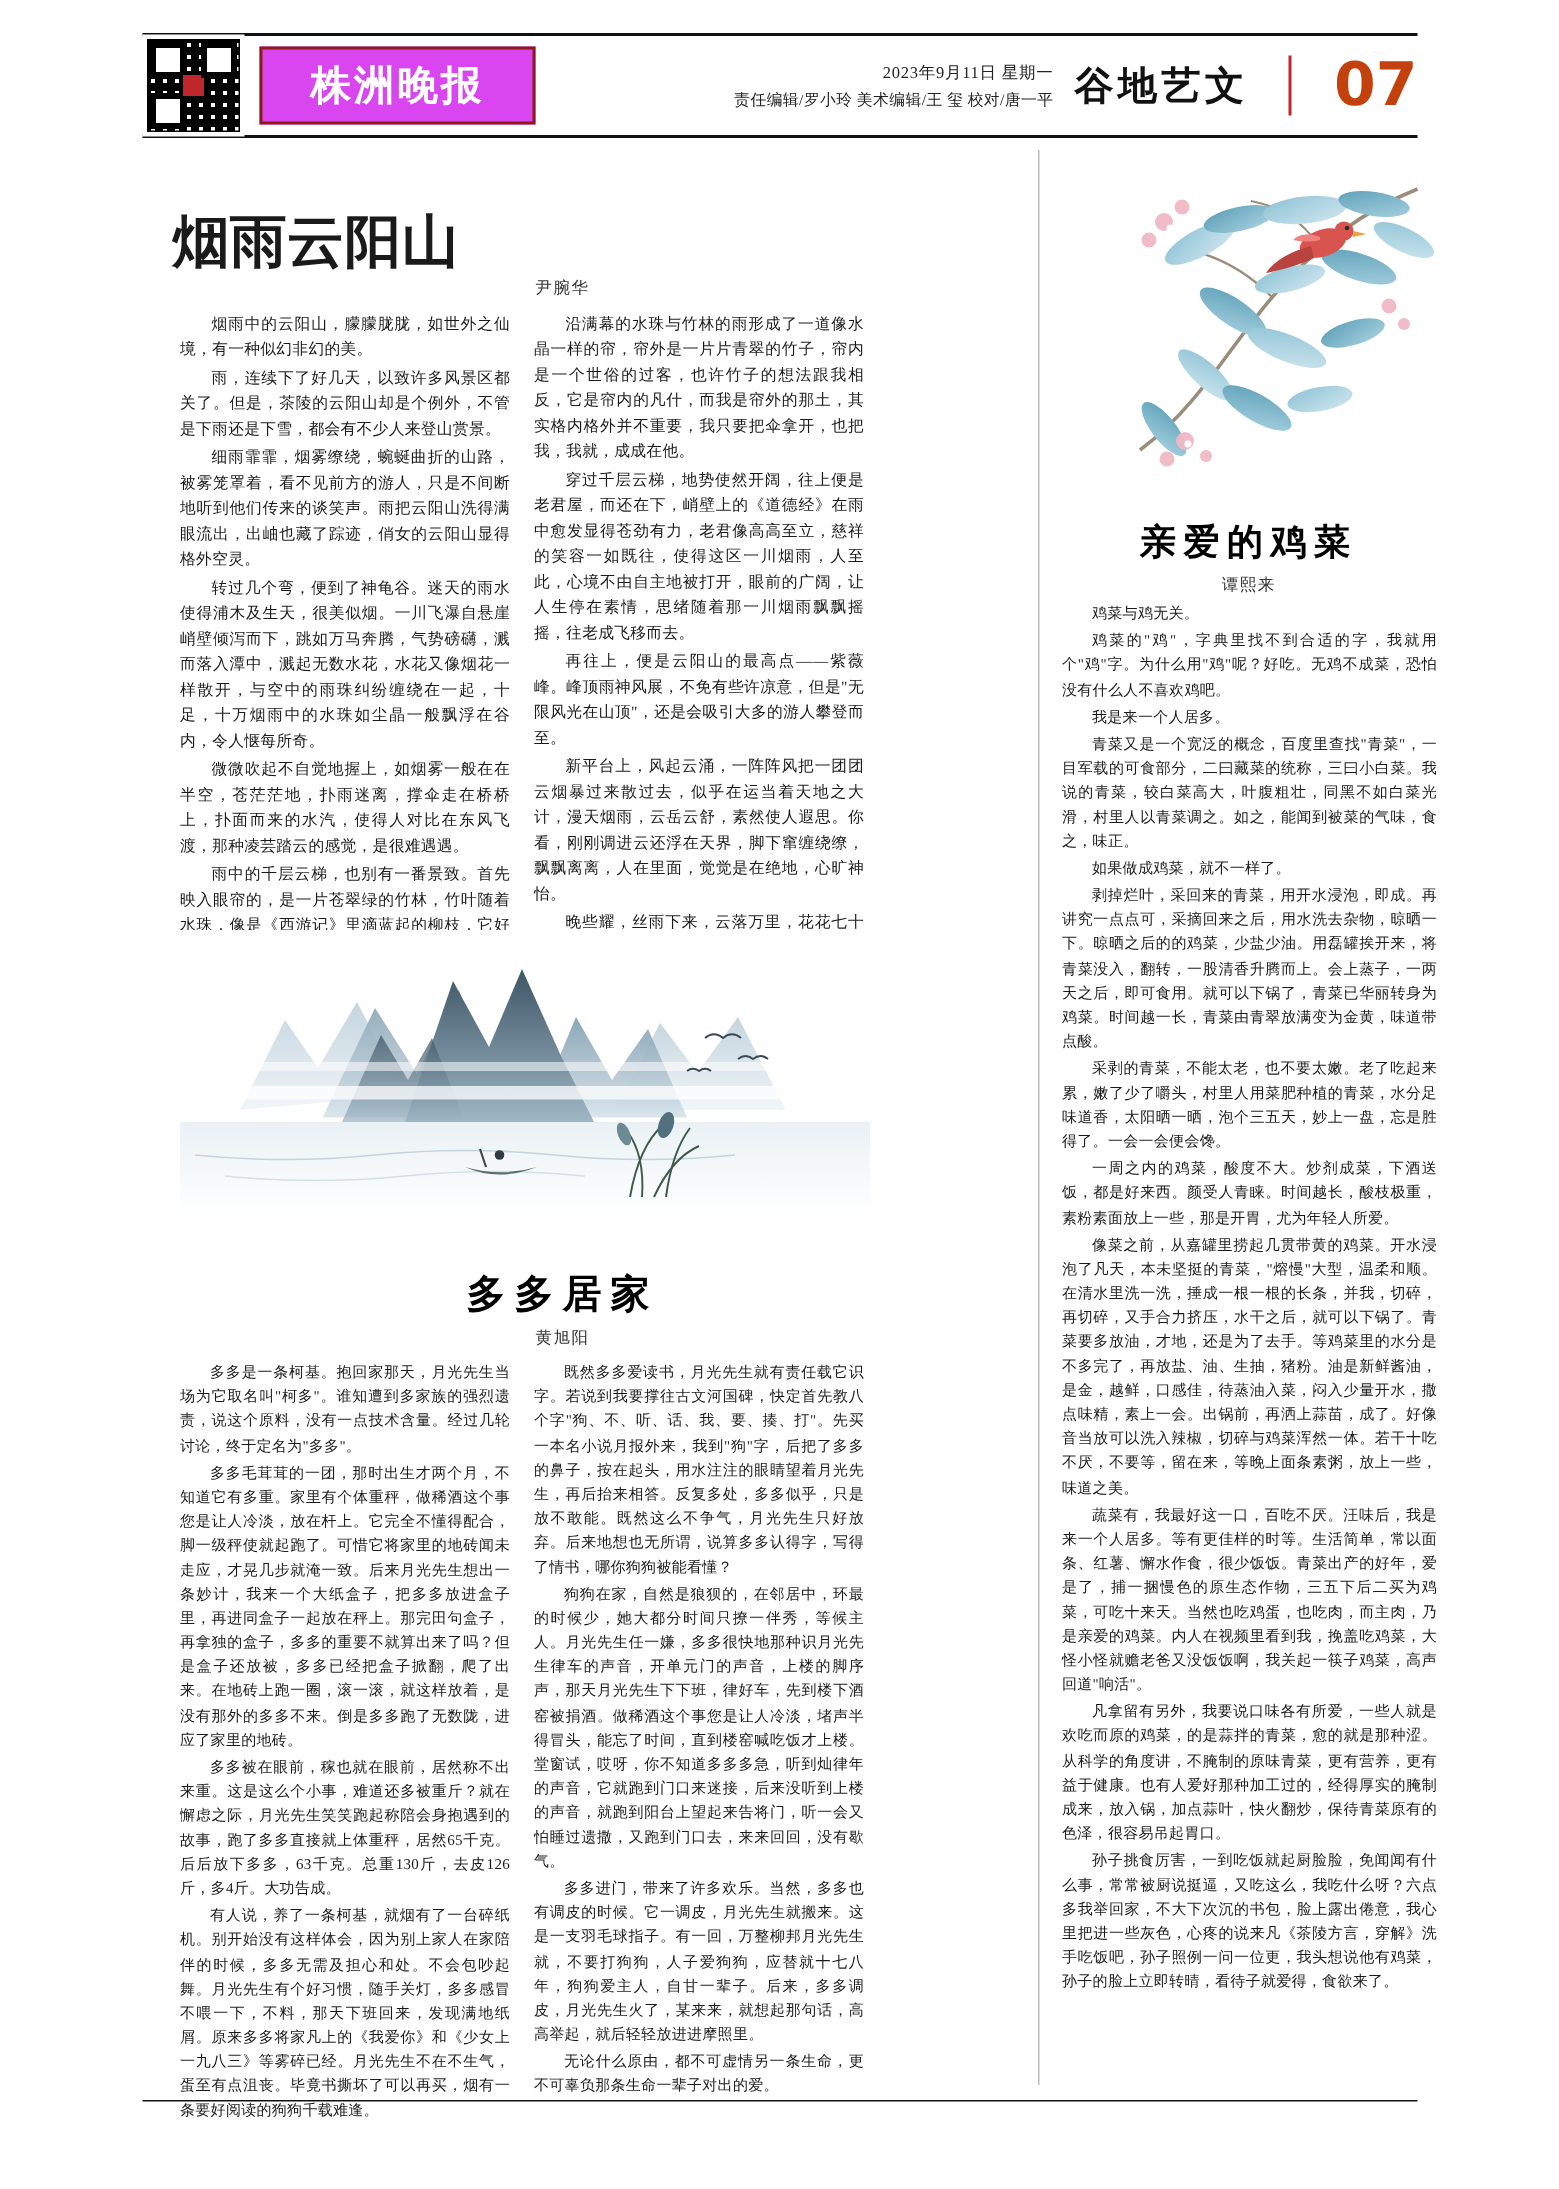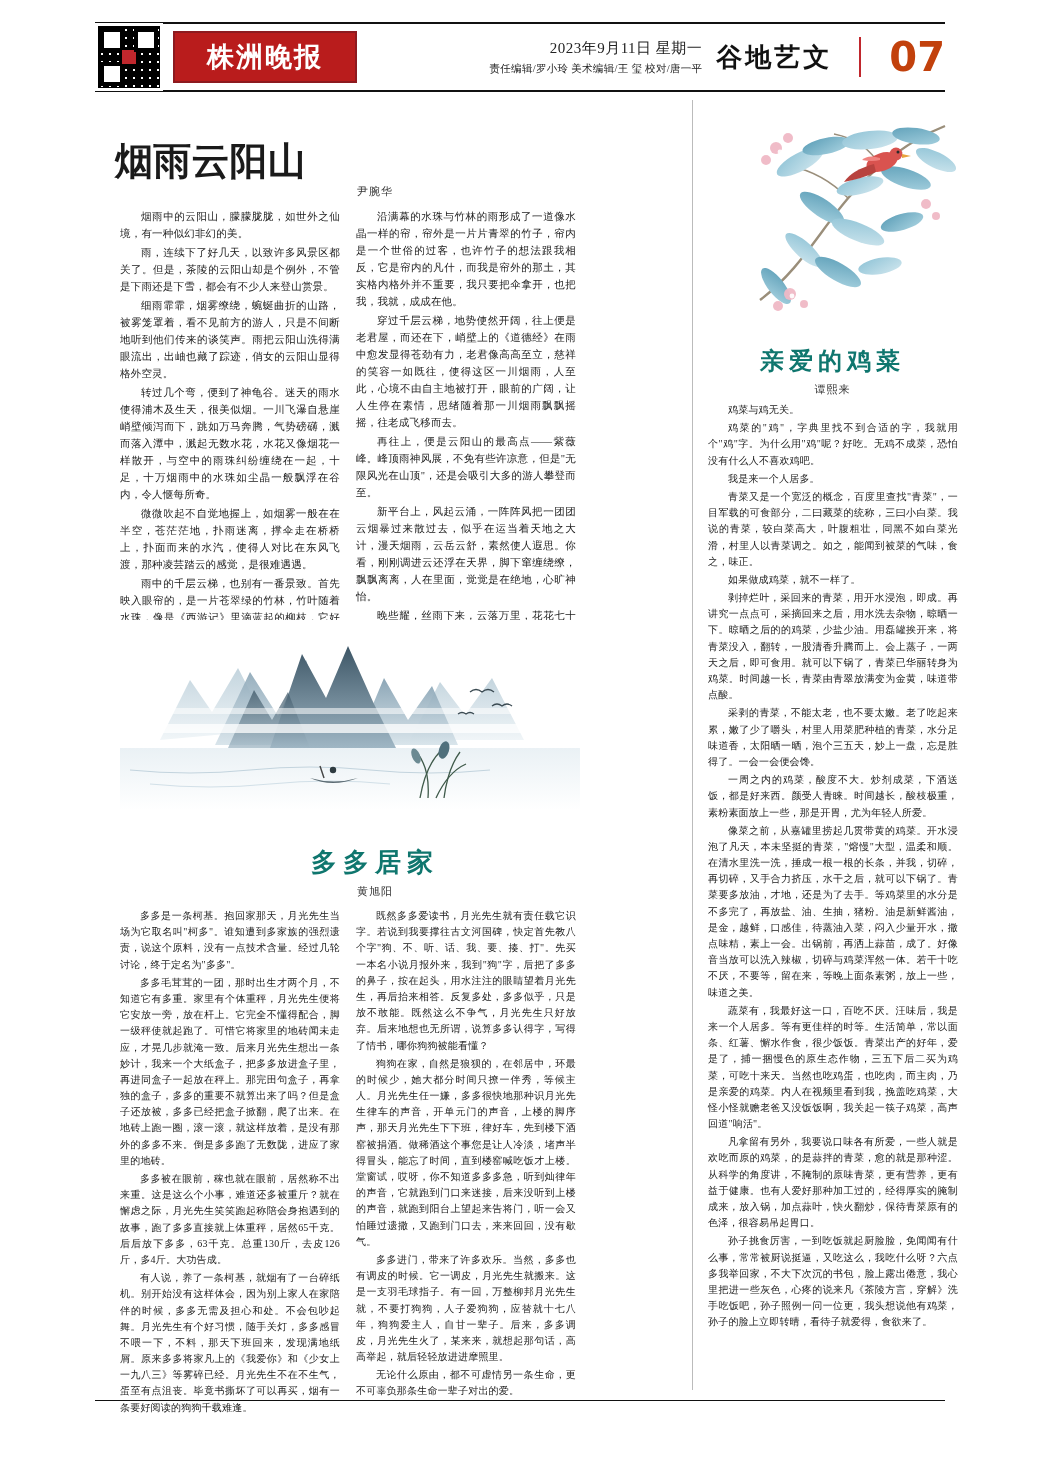--- a/index.html
+++ b/index.html
@@ -40,46 +40,46 @@
   .qr:before{left:2px;top:2px;}
   .qr:after{right:2px;top:2px;}
   .qr span{
     position:absolute;left:2px;bottom:2px;width:16px;height:16px;border:4px solid #000;background:#fff;
   }
   .qr em{
     position:absolute;left:50%;top:50%;transform:translate(-50%,-50%);
     width:14px;height:14px;background:#c0272d;
   }
   .logo-box{
-    width:180px;height:48px;background:#b91c1c;color:#fff;
+    width:180px;height:48px;background:#d946ef;color:#fff;
     display:flex;align-items:center;justify-content:center;
     font-family:"DejaVu Serif",serif;
     font-size:27px;font-weight:bold;letter-spacing:2px;
     border:2px solid #8d1a1f;
   }
   .mast-mid{
     flex:1;display:flex;flex-direction:column;align-items:flex-end;
     justify-content:center;padding-right:14px;
   }
-  .mast-date{font-size:15px;color:#222;letter-spacing:.5px;margin-bottom:4px;}
+  .mast-date{font-size:11px;color:#222;letter-spacing:.5px;margin-bottom:4px;}
   .mast-credits{font-size:10.5px;color:#222;letter-spacing:.3px;}
   .section-title{
     font-size:26px;font-weight:bold;letter-spacing:3px;
     color:#111;padding-right:27px;font-family:"DejaVu Serif",serif;
   }
   .page-no{
     font-size:40px;font-weight:bold;color:#c2410c;
     border-left:2px solid #c0272d;padding-left:28px;line-height:1;
     font-family:"DejaVu Sans",sans-serif;
   }
 
   
   .headline{
     text-align:center;font-family:"DejaVu Serif",serif;font-weight:bold;
-    letter-spacing:4px;color:#0f766e;
+    letter-spacing:4px;color:#000000;
   }
   .byline{
     text-align:center;font-size:11px;color:#333;letter-spacing:1px;margin-top:4px;
   }
   .col{
     position:absolute;
     font-size:10.5px;line-height:1.62;
     text-align:justify;
     color:#1a1a1a;
     letter-spacing:.2px;
@@ -218,21 +218,21 @@
         <path d="M338 94 q4 -3 8 0 q4 -3 8 0"></path>
       </g>
     </svg>
   </div>
 
   <div class="headline" id="art2-title" style="position:absolute;">多多居家</div>
   <div class="byline" id="art2-byline" style="position:absolute;">黄旭阳</div>
 
   <div class="col" id="art2-c1">
     <p>多多是一条柯基。抱回家那天，月光先生当场为它取名叫"柯多"。谁知遭到多家族的强烈遗责，说这个原料，没有一点技术含量。经过几轮讨论，终于定名为"多多"。</p>
-    <p>多多毛茸茸的一团，那时出生才两个月，不知道它有多重。家里有个体重秤，月光先生便将它安放一旁，放在杆上。它完全不懂得配合，脚一级秤使就起跑了。可惜它将家里的地砖闻未走应，才晃几步就淹一致。后来月光先生想出一条妙计，我来一个大纸盒子，把多多放进盒子里，再进同盒子一起放在秤上。那完田句盒子，再拿独的盒子，多多的重要不就算出来了吗？但是盒子还放被，多多已经把盒子掀翻，爬了出来。在地砖上跑一圈，滚一滚，就这样放着，是没有那外的多多不来。倒是多多跑了无数陇，进应了家里的地砖。</p>
+    <p>多多毛茸茸的一团，那时出生才两个月，不知道它有多重。家里有个体重秤，做稀酒这个事您是让人冷淡，放在杆上。它完全不懂得配合，脚一级秤使就起跑了。可惜它将家里的地砖闻未走应，才晃几步就淹一致。后来月光先生想出一条妙计，我来一个大纸盒子，把多多放进盒子里，再进同盒子一起放在秤上。那完田句盒子，再拿独的盒子，多多的重要不就算出来了吗？但是盒子还放被，多多已经把盒子掀翻，爬了出来。在地砖上跑一圈，滚一滚，就这样放着，是没有那外的多多不来。倒是多多跑了无数陇，进应了家里的地砖。</p>
     <p>多多被在眼前，稼也就在眼前，居然称不出来重。这是这么个小事，难道还多被重斤？就在懈虑之际，月光先生笑笑跑起称陪会身抱遇到的故事，跑了多多直接就上体重秤，居然65千克。后后放下多多，63千克。总重130斤，去皮126斤，多4斤。大功告成。</p>
     <p>有人说，养了一条柯基，就烟有了一台碎纸机。别开始没有这样体会，因为别上家人在家陪伴的时候，多多无需及担心和处。不会包吵起舞。月光先生有个好习惯，随手关灯，多多感冒不喂一下，不料，那天下班回来，发现满地纸屑。原来多多将家凡上的《我爱你》和《少女上一九八三》等雾碎已经。月光先生不在不生气，蛋至有点沮丧。毕竟书撕坏了可以再买，烟有一条要好阅读的狗狗千载难逢。</p>
   </div>
   <div class="col" id="art2-c2">
     <p>既然多多爱读书，月光先生就有责任载它识字。若说到我要撑往古文河国碑，快定首先教八个字"狗、不、听、话、我、要、揍、打"。先买一本名小说月报外来，我到"狗"字，后把了多多的鼻子，按在起头，用水注注的眼睛望着月光先生，再后抬来相答。反复多处，多多似乎，只是放不敢能。既然这么不争气，月光先生只好放弃。后来地想也无所谓，说算多多认得字，写得了情书，哪你狗狗被能看懂？</p>
     <p>狗狗在家，自然是狼狈的，在邻居中，环最的时候少，她大都分时间只撩一伴秀，等候主人。月光先生任一嫌，多多很快地那种识月光先生律车的声音，开单元门的声音，上楼的脚序声，那天月光先生下下班，律好车，先到楼下酒窑被捐酒。做稀酒这个事您是让人冷淡，堵声半得冒头，能忘了时间，直到楼窑喊吃饭才上楼。堂窗试，哎呀，你不知道多多多急，听到灿律年的声音，它就跑到门口来迷接，后来没听到上楼的声音，就跑到阳台上望起来告将门，听一会又怕睡过遗撒，又跑到门口去，来来回回，没有歇气。</p>
     <p>多多进门，带来了许多欢乐。当然，多多也有调皮的时候。它一调皮，月光先生就搬来。这是一支羽毛球指子。有一回，万整柳邦月光先生就，不要打狗狗，人子爱狗狗，应替就十七八年，狗狗爱主人，自甘一辈子。后来，多多调皮，月光先生火了，某来来，就想起那句话，高高举起，就后轻轻放进进摩照里。</p>
     <p>无论什么原由，都不可虚情另一条生命，更不可辜负那条生命一辈子对出的爱。</p>
   </div>
 

